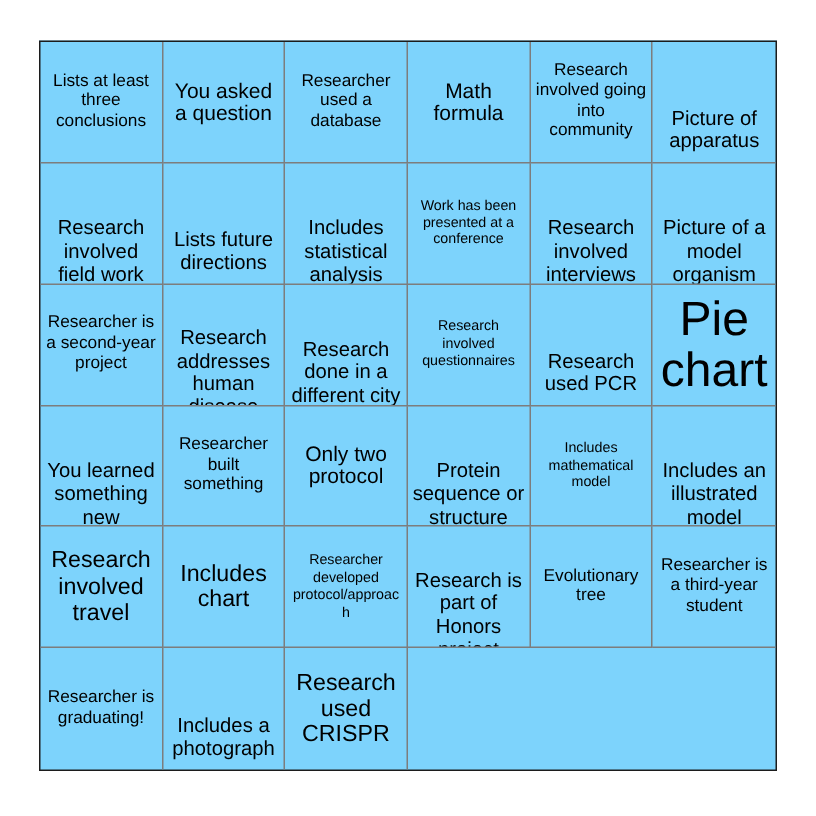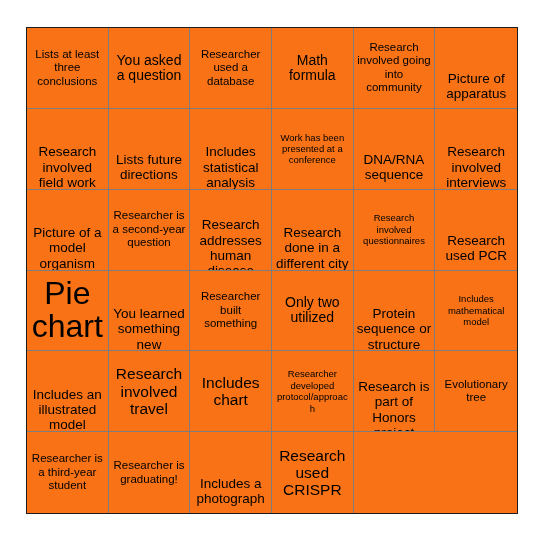--- a/index.html
+++ b/index.html
@@ -16,21 +16,21 @@
     overflow: hidden;
   }
   #bingo-card {
     position: absolute;
     left: 26px;
     top: 27px;
     width: 492px;
     height: 487px;
     box-sizing: border-box;
     border: 1.5px solid #1c1c1c;
-    background: #f97316;
+    background: #7dd3fc;
   }
   .bingo-grid {
     display: grid;
     grid-template-columns: repeat(6, 1fr);
     grid-template-rows: repeat(6, 1fr);
     width: 100%;
     height: 100%;
   }
   .bingo-cell {
     box-sizing: border-box;
@@ -92,30 +92,27 @@
       <div class="bingo-cell">
         <span class="cell-text fs-m">Lists future directions</span>
       </div>
       <div class="bingo-cell">
         <span class="cell-text fs-m">Includes statistical analysis</span>
       </div>
       <div class="bingo-cell">
         <span class="cell-text fs-xs">Work has been presented at a conference</span>
       </div>
       <div class="bingo-cell">
-        <span class="cell-text fs-m">DNA/RNA sequence</span>
-      </div>
-      <div class="bingo-cell">
         <span class="cell-text fs-m">Research involved interviews</span>
       </div>
       <div class="bingo-cell">
         <span class="cell-text fs-m">Picture of a model organism</span>
       </div>
       <div class="bingo-cell">
-        <span class="cell-text fs-s">Researcher is a second-year question</span>
+        <span class="cell-text fs-s">Researcher is a second-year project</span>
       </div>
       <div class="bingo-cell">
         <span class="cell-text fs-m">Research addresses human disease</span>
       </div>
       <div class="bingo-cell">
         <span class="cell-text fs-m">Research done in a different city</span>
       </div>
       <div class="bingo-cell">
         <span class="cell-text fs-xs">Research involved questionnaires</span>
       </div>
@@ -125,21 +122,21 @@
       <div class="bingo-cell">
         <span class="cell-text fs-xxl">Pie chart</span>
       </div>
       <div class="bingo-cell">
         <span class="cell-text fs-m">You learned something new</span>
       </div>
       <div class="bingo-cell">
         <span class="cell-text fs-s">Researcher built something</span>
       </div>
       <div class="bingo-cell">
-        <span class="cell-text fs-xl">Only two utilized</span>
+        <span class="cell-text fs-xl">Only two protocol</span>
       </div>
       <div class="bingo-cell">
         <span class="cell-text fs-m">Protein sequence or structure</span>
       </div>
       <div class="bingo-cell">
         <span class="cell-text fs-xs">Includes mathematical model</span>
       </div>
       <div class="bingo-cell">
         <span class="cell-text fs-m">Includes an illustrated model</span>
       </div>

